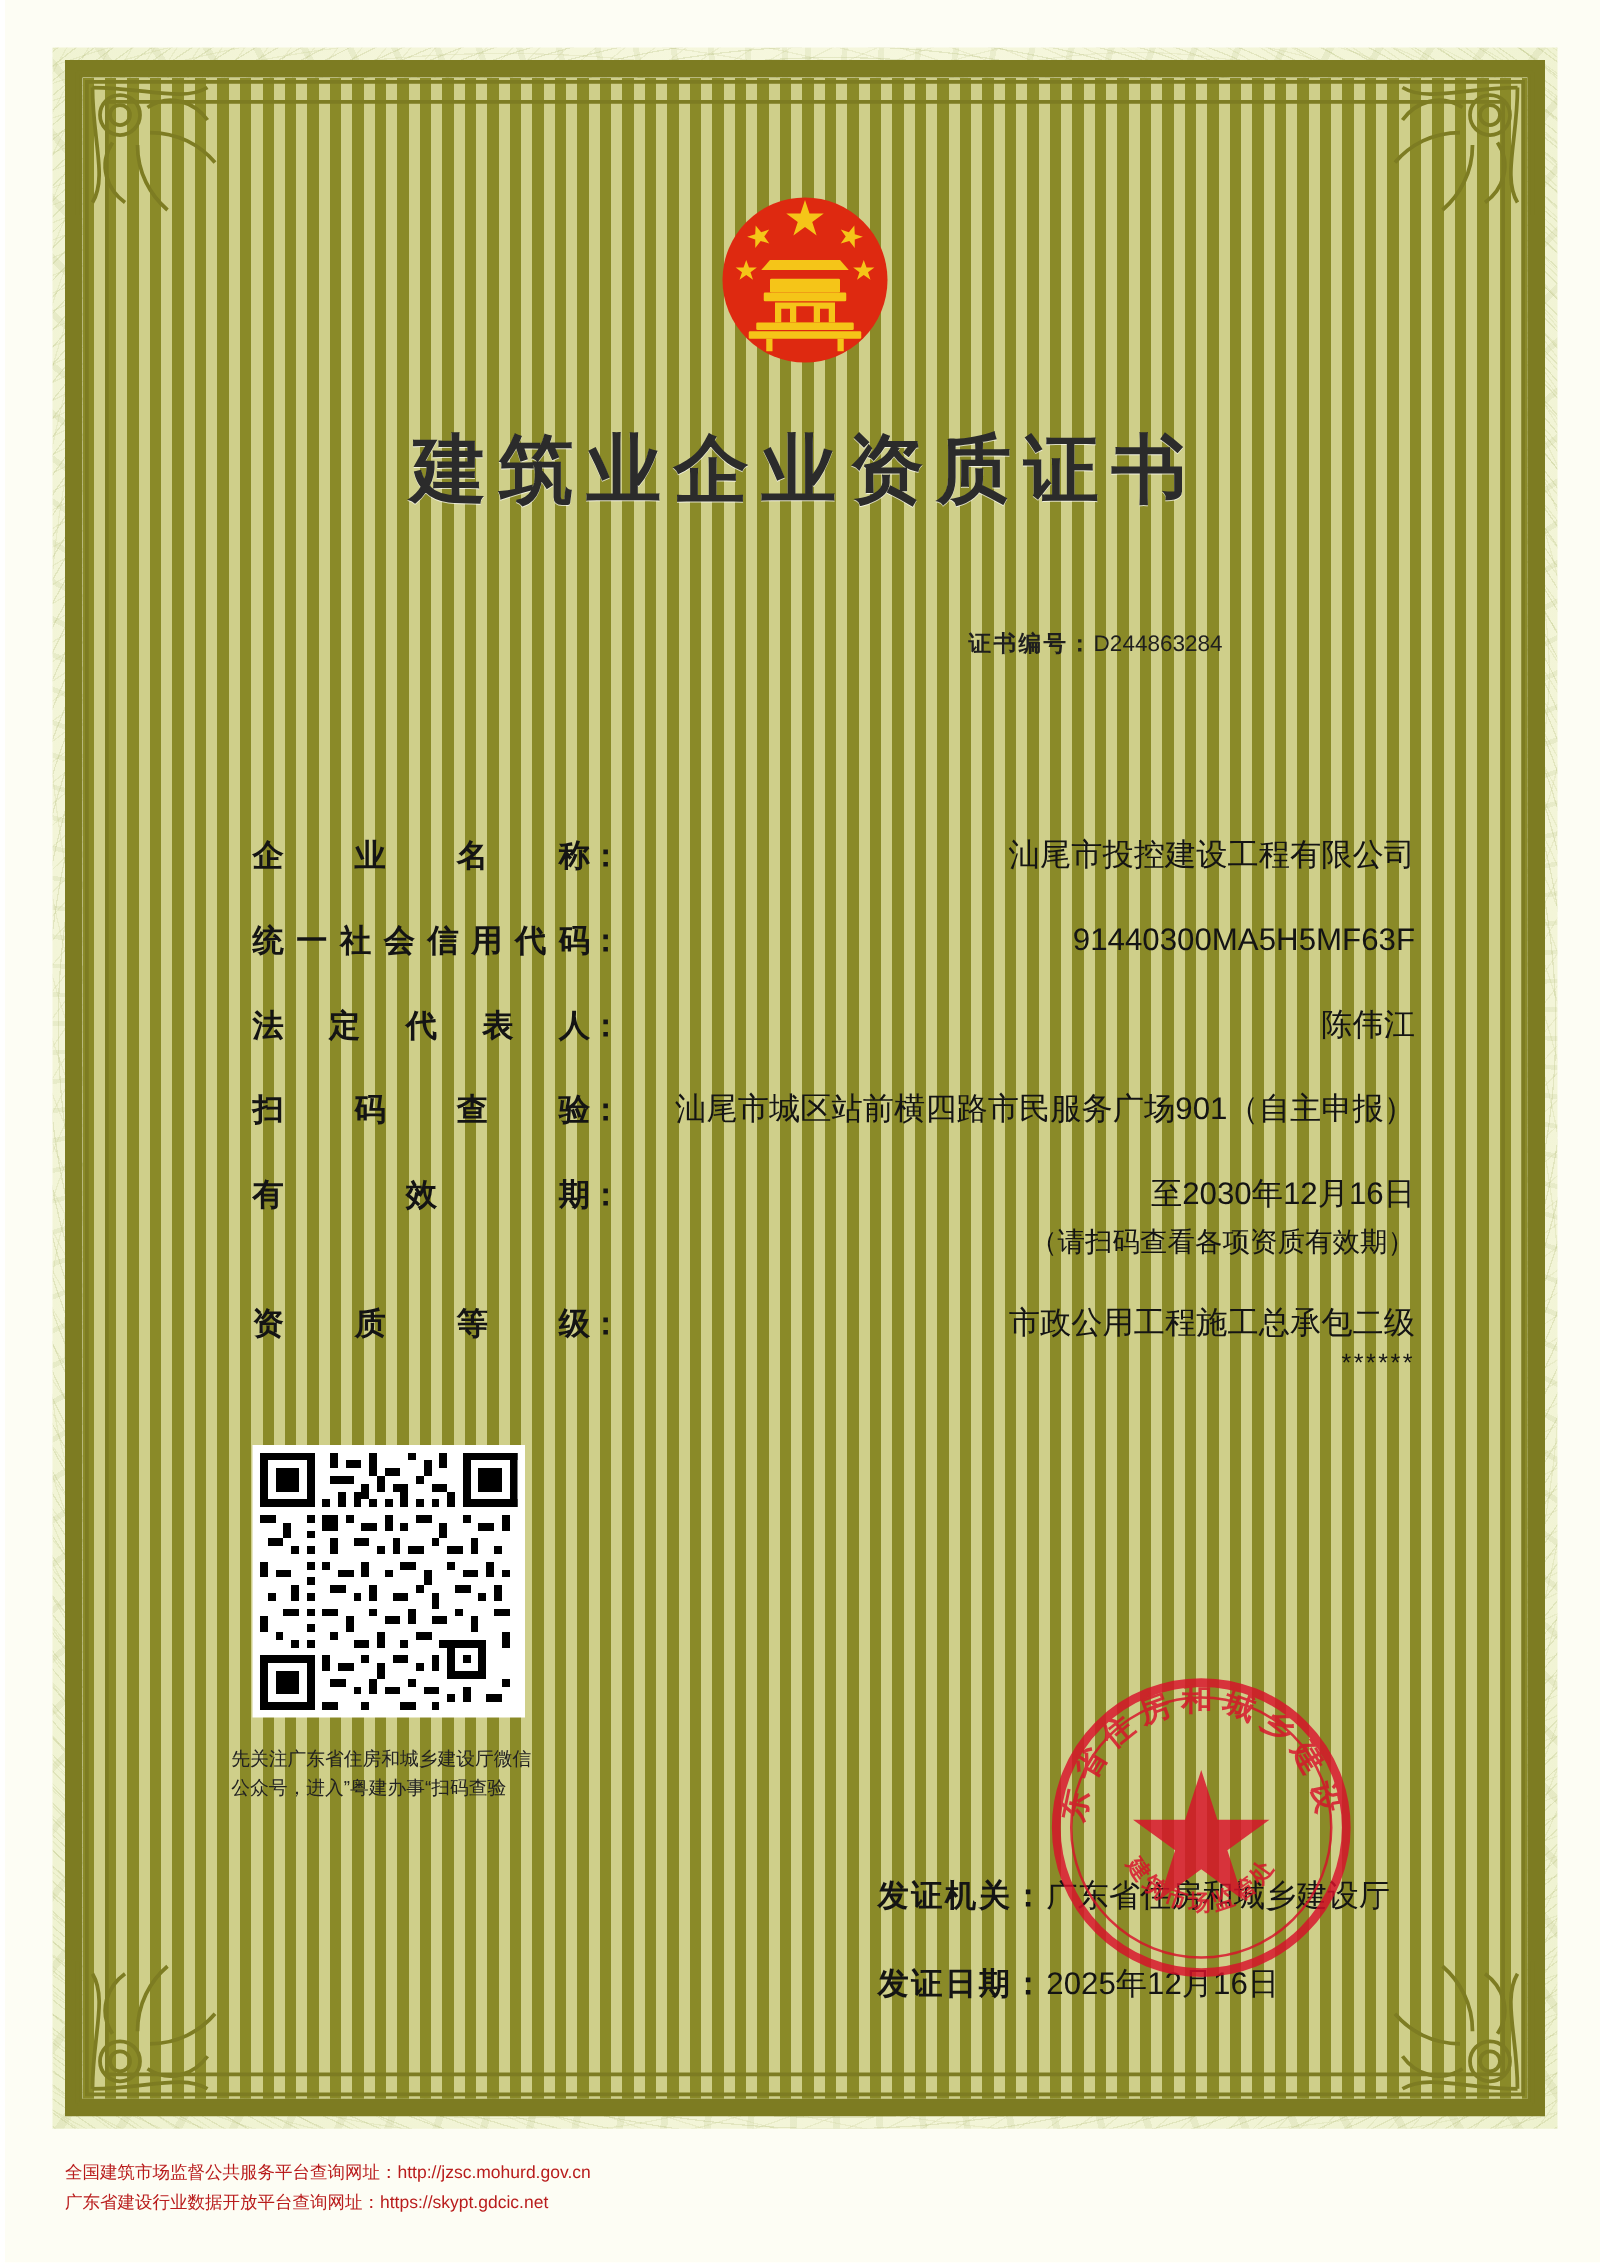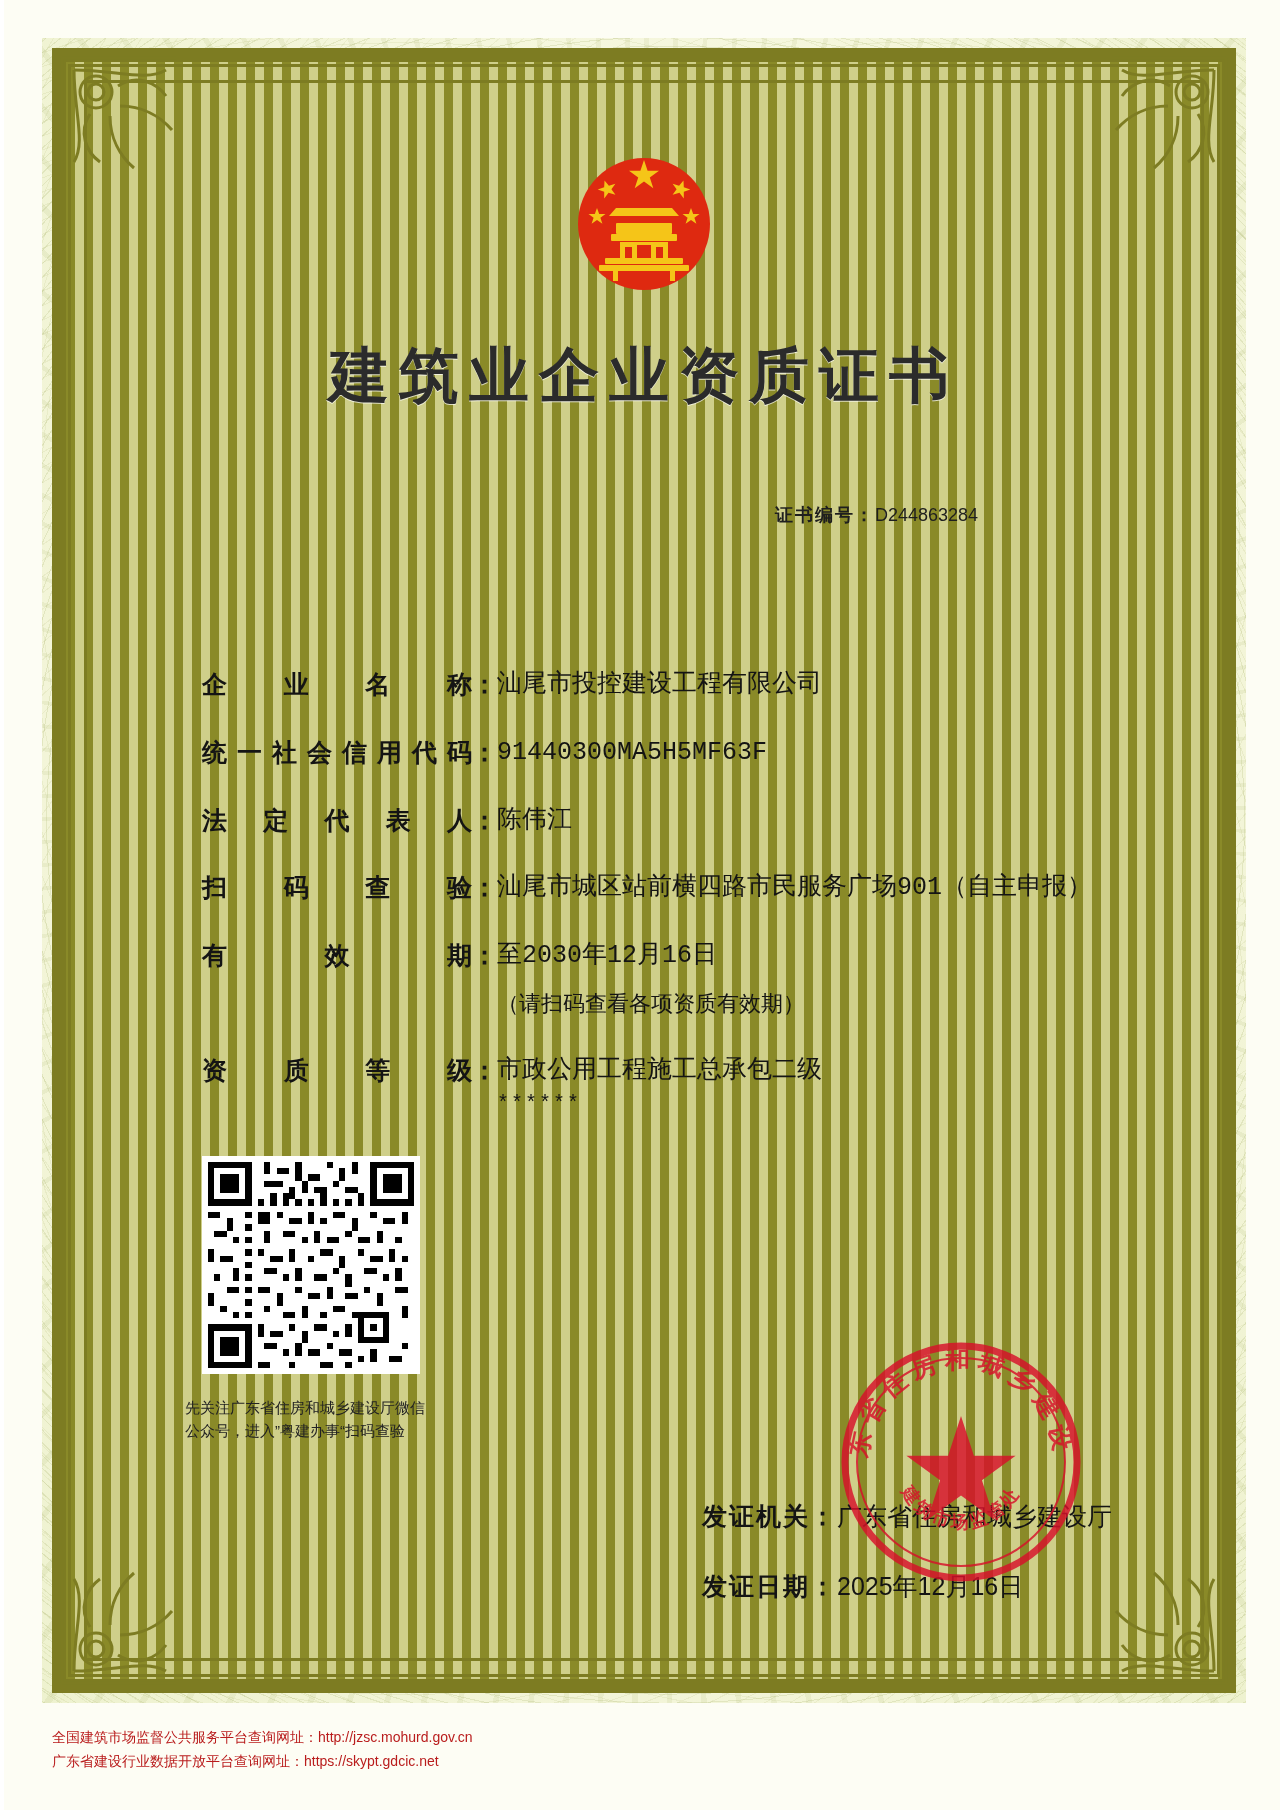--- a/index.html
+++ b/index.html
@@ -134,43 +134,43 @@
     left: 160px;
     top: 630px;
     width: 930px;
   }
   .row {
     display: flex;
     align-items: flex-start;
     margin-bottom: 34px;
     font-size: 25px;
     color: #141414;
-    font-family: Liberation Mono, monospace;
   }
   .row .label {
     flex: 0 0 270px;
     font-weight: 700;
     text-align: justify;
     text-align-last: justify;
     letter-spacing: 0px;
     white-space: nowrap;
   }
   .row .colon {
     flex: 0 0 14px;
     font-weight: 700;
   }
   .row .value {
     flex: 1 1 auto;
     font-weight: 400;
     line-height: 1.35;
+    text-align: right;
   }
   .sub-note {
     font-size: 22px;
     color: #141414;
-    margin-top: 18px;
+    margin-top: 6px;
   }
   .stars {
     font-size: 20px;
     letter-spacing: 2px;
     color: #141414;
     margin-top: 2px;
   }
 
   
   .qr-box {

